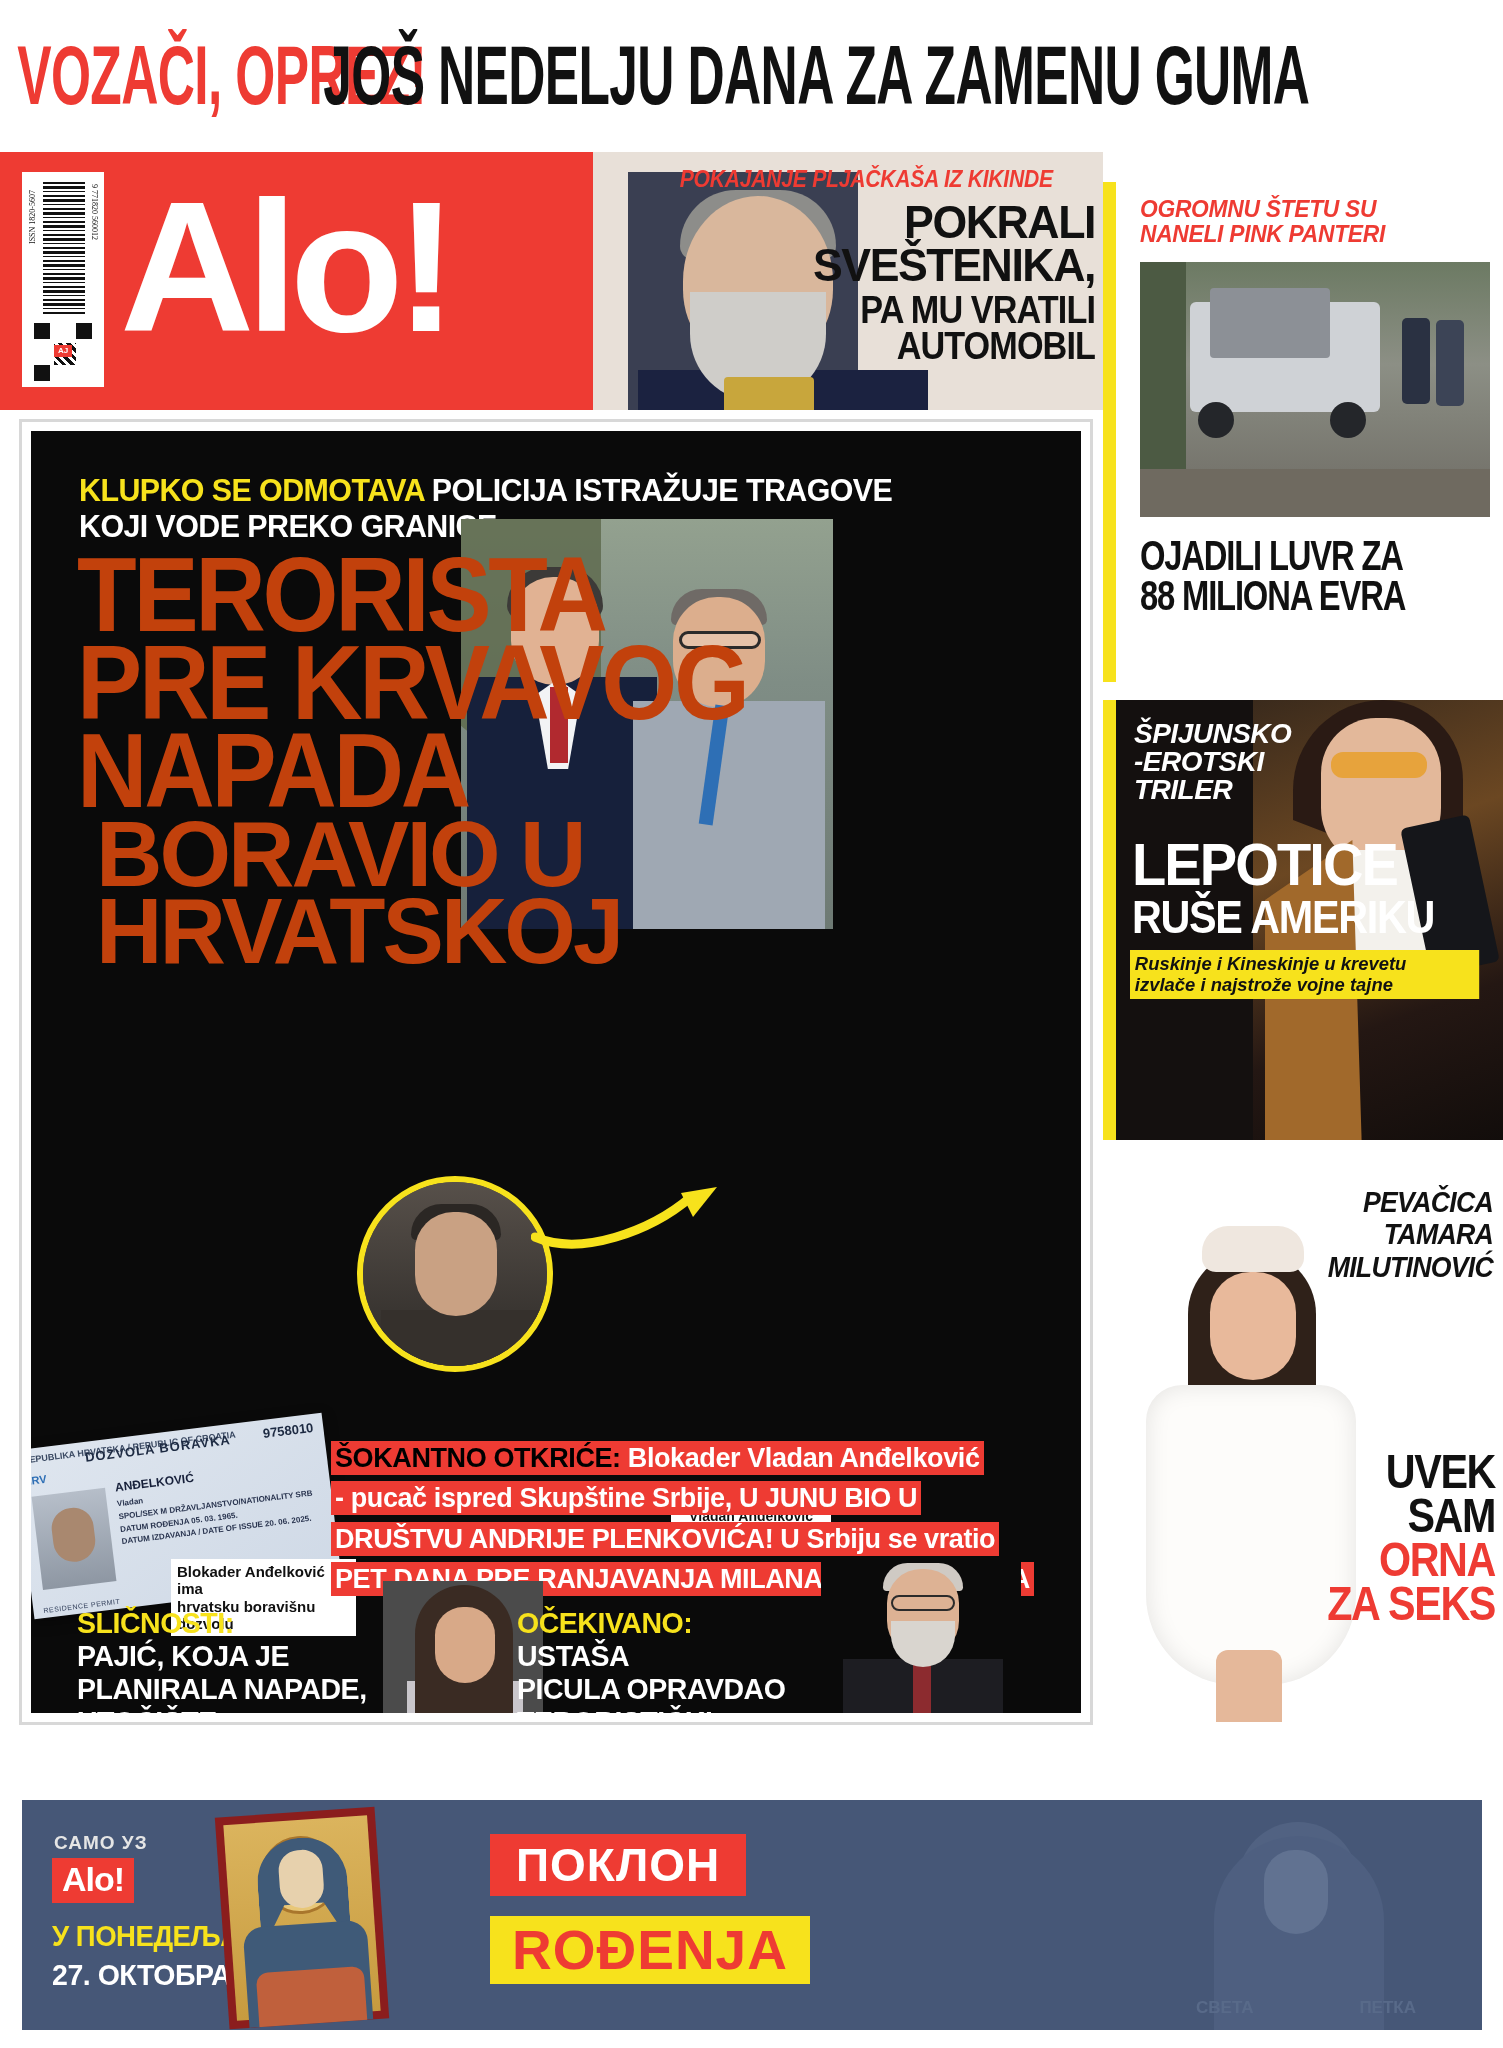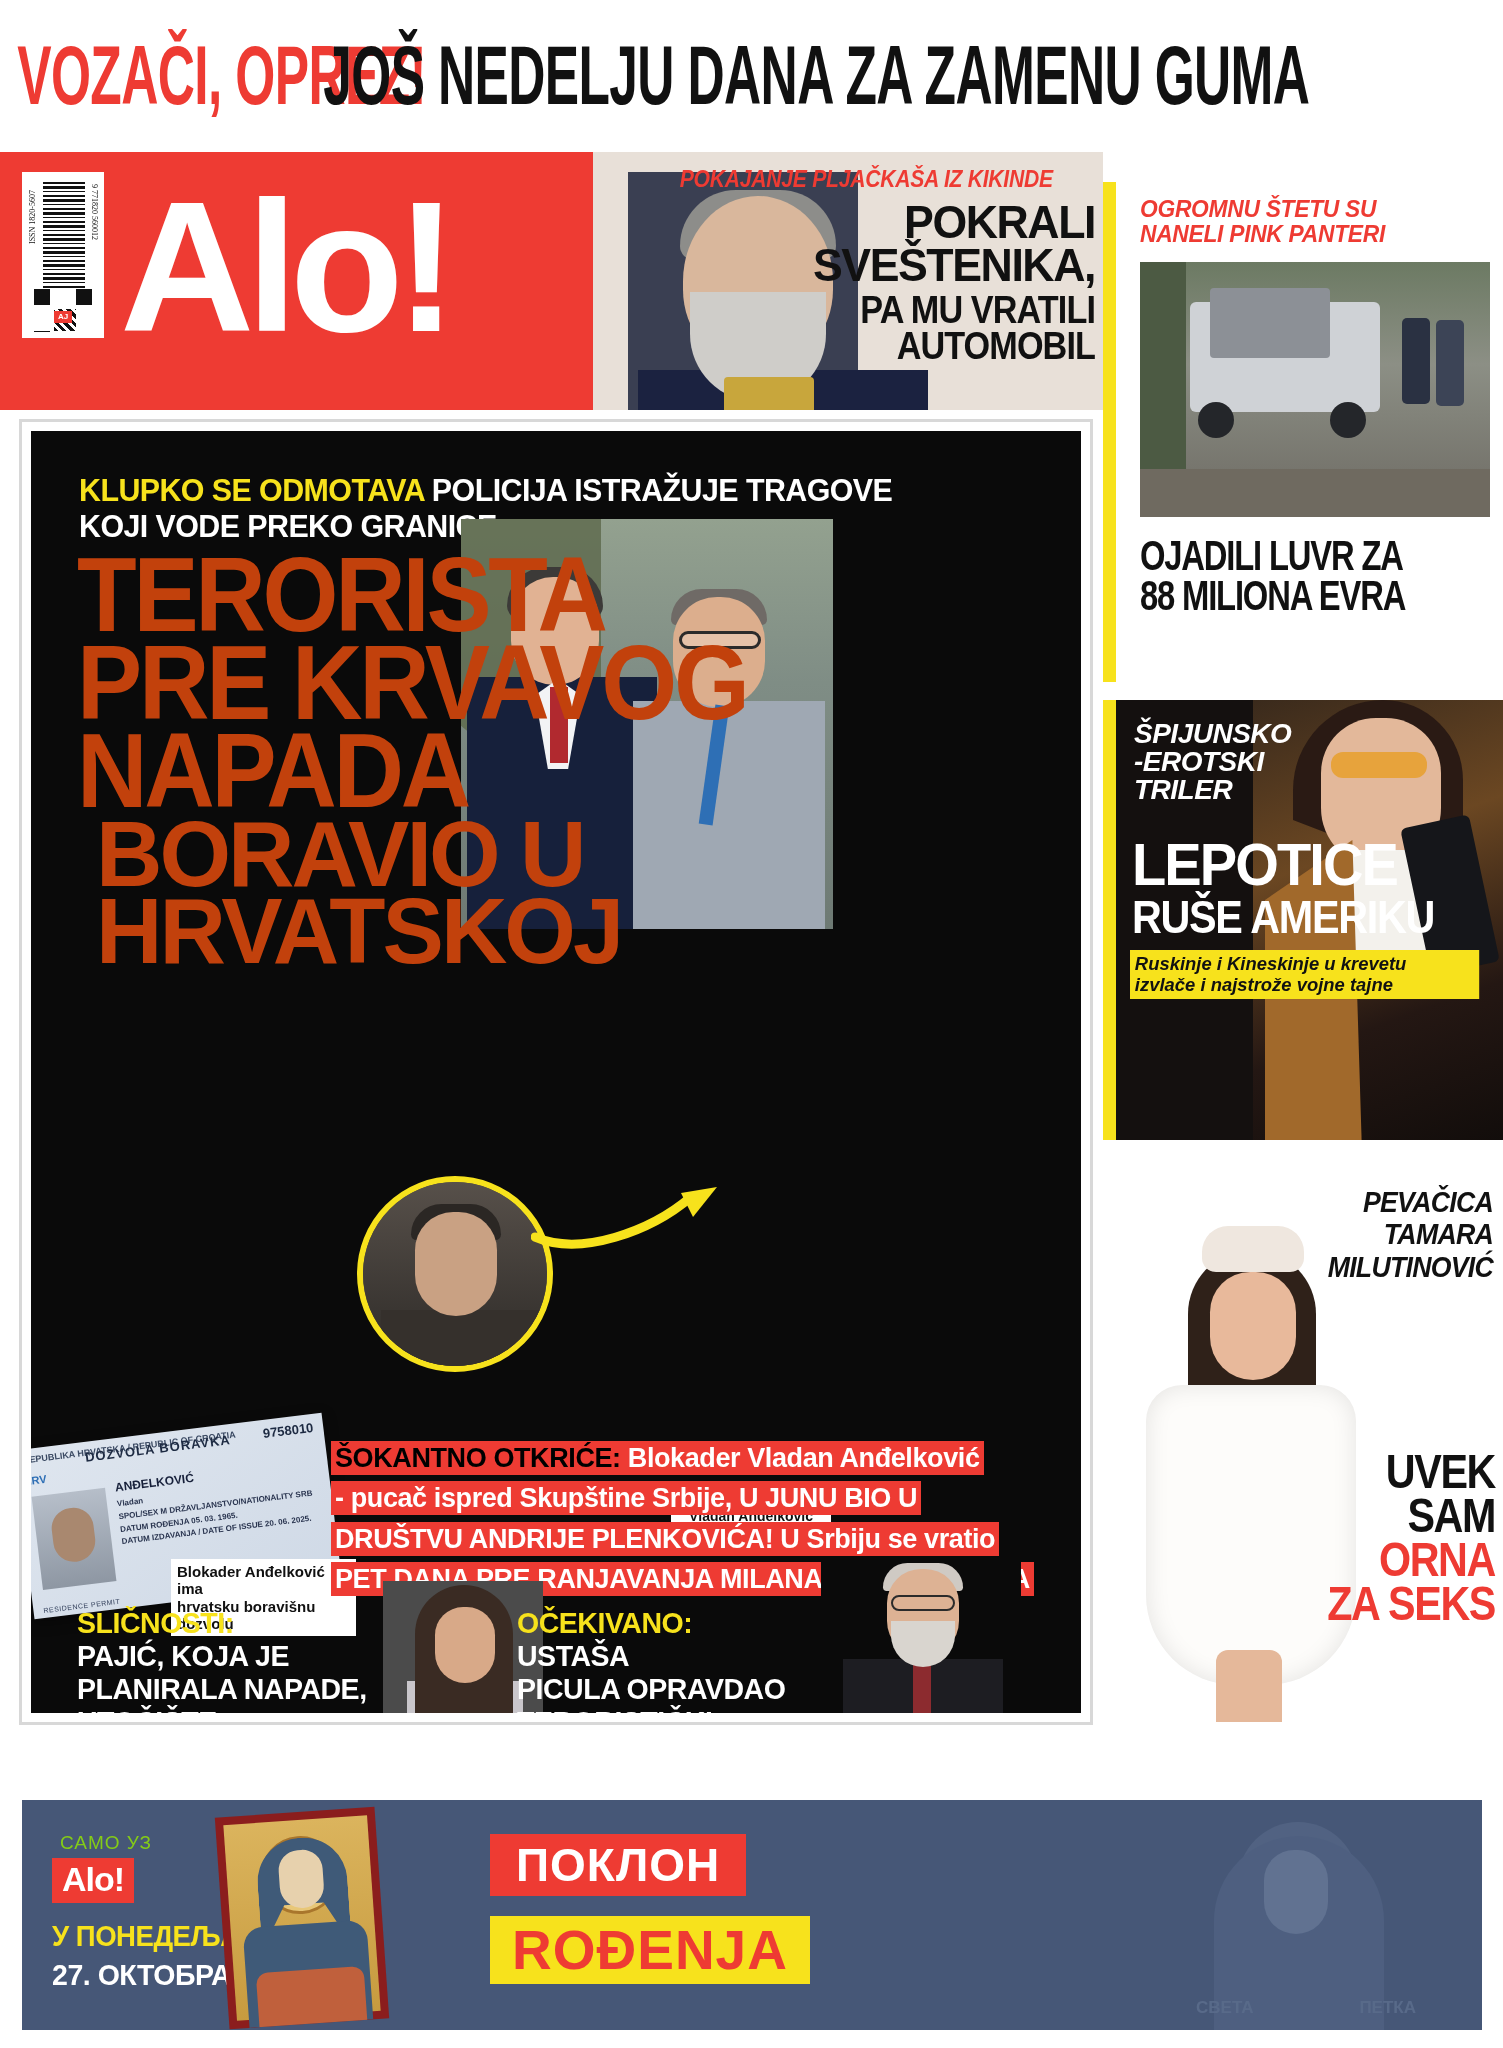--- a/index.html
+++ b/index.html
@@ -25,21 +25,21 @@
   }
   .tb-red{ color:#ee3b33; margin-right:-210px;}
   .tb-black{ color:#111; margin-left:-330px;}
 
   
   .masthead{
     position:absolute; left:0; top:152px; width:593px; height:258px;
     background:#ee3b33;
   }
   .codes{
-    position:absolute; left:22px; top:20px; width:82px; height:166px;
+    position:absolute; left:22px; top:20px; width:82px; height:215px;
     background:#fff; display:flex; flex-direction:column; align-items:center;
     padding:6px 3px;
   }
   .barcode{ width:72px; height:140px; position:relative; background:#fff; display:flex; }
   .barcode .bars{ position:absolute; left:16px; top:4px; width:42px; height:132px;
      background: repeating-linear-gradient(to bottom,#111 0 2px,#fff 2px 4px,#111 4px 7px,#fff 7px 9px,#111 9px 10px,#fff 10px 13px);
   }
   .barcode .lt, .barcode .rt{
     position:absolute; font-size:8px; font-family:"Liberation Serif", serif;
     writing-mode: vertical-rl; color:#111; white-space:nowrap;
@@ -298,22 +298,22 @@
   .m3-glass{ position:absolute; left:70px; top:36px; width:64px; height:16px;
      border:2px solid #2b2b2b; border-radius:8px;}
   .m3-suit{ position:absolute; left:22px; top:100px; width:160px; height:72px;
      background:#1d1d22;}
   .m3-tie{ position:absolute; left:92px; top:104px; width:18px; height:60px;
      background:#8c2b2f;}
 
   
   .promo{ position:absolute; left:22px; top:1800px; width:1460px; height:230px;
      background:#465777; overflow:hidden;}
-  .pr-only{ position:absolute; left:32px; top:32px; color:#84cc16; font-weight:normal;
-     font-size:19px; letter-spacing:1px;margin-left:6px;}
+  .pr-only{ position:absolute; left:32px; top:32px; color:#e5e5e5; font-weight:bold;
+     font-size:19px; letter-spacing:1px;}
   .pr-logo{ position:absolute; left:30px; top:58px; background:#ee3b33; color:#fff;
      font-weight:bold; font-size:34px; padding:2px 10px 4px; letter-spacing:-1px;}
   .pr-mon{ position:absolute; left:30px; top:120px; color:#f7e21c; font-weight:bold;
      font-size:29px; letter-spacing:-0.5px; transform:scaleX(0.95); transform-origin:left;}
   .pr-date{ position:absolute; left:30px; top:158px; color:#fff; font-weight:bold;
      font-size:30px; letter-spacing:-0.5px; transform:scaleX(0.95); transform-origin:left;}
   .pr-icon{ position:absolute; left:200px; top:12px; width:160px; height:212px;
      background:#8b1d1d; transform:rotate(-4deg); overflow:hidden;}
   .pr-icon-in{ position:absolute; inset:8px; background:linear-gradient(#dbb45d,#c79b3f);}
   .pr-halo{ position:absolute; left:34px; top:16px; width:78px; height:78px;

